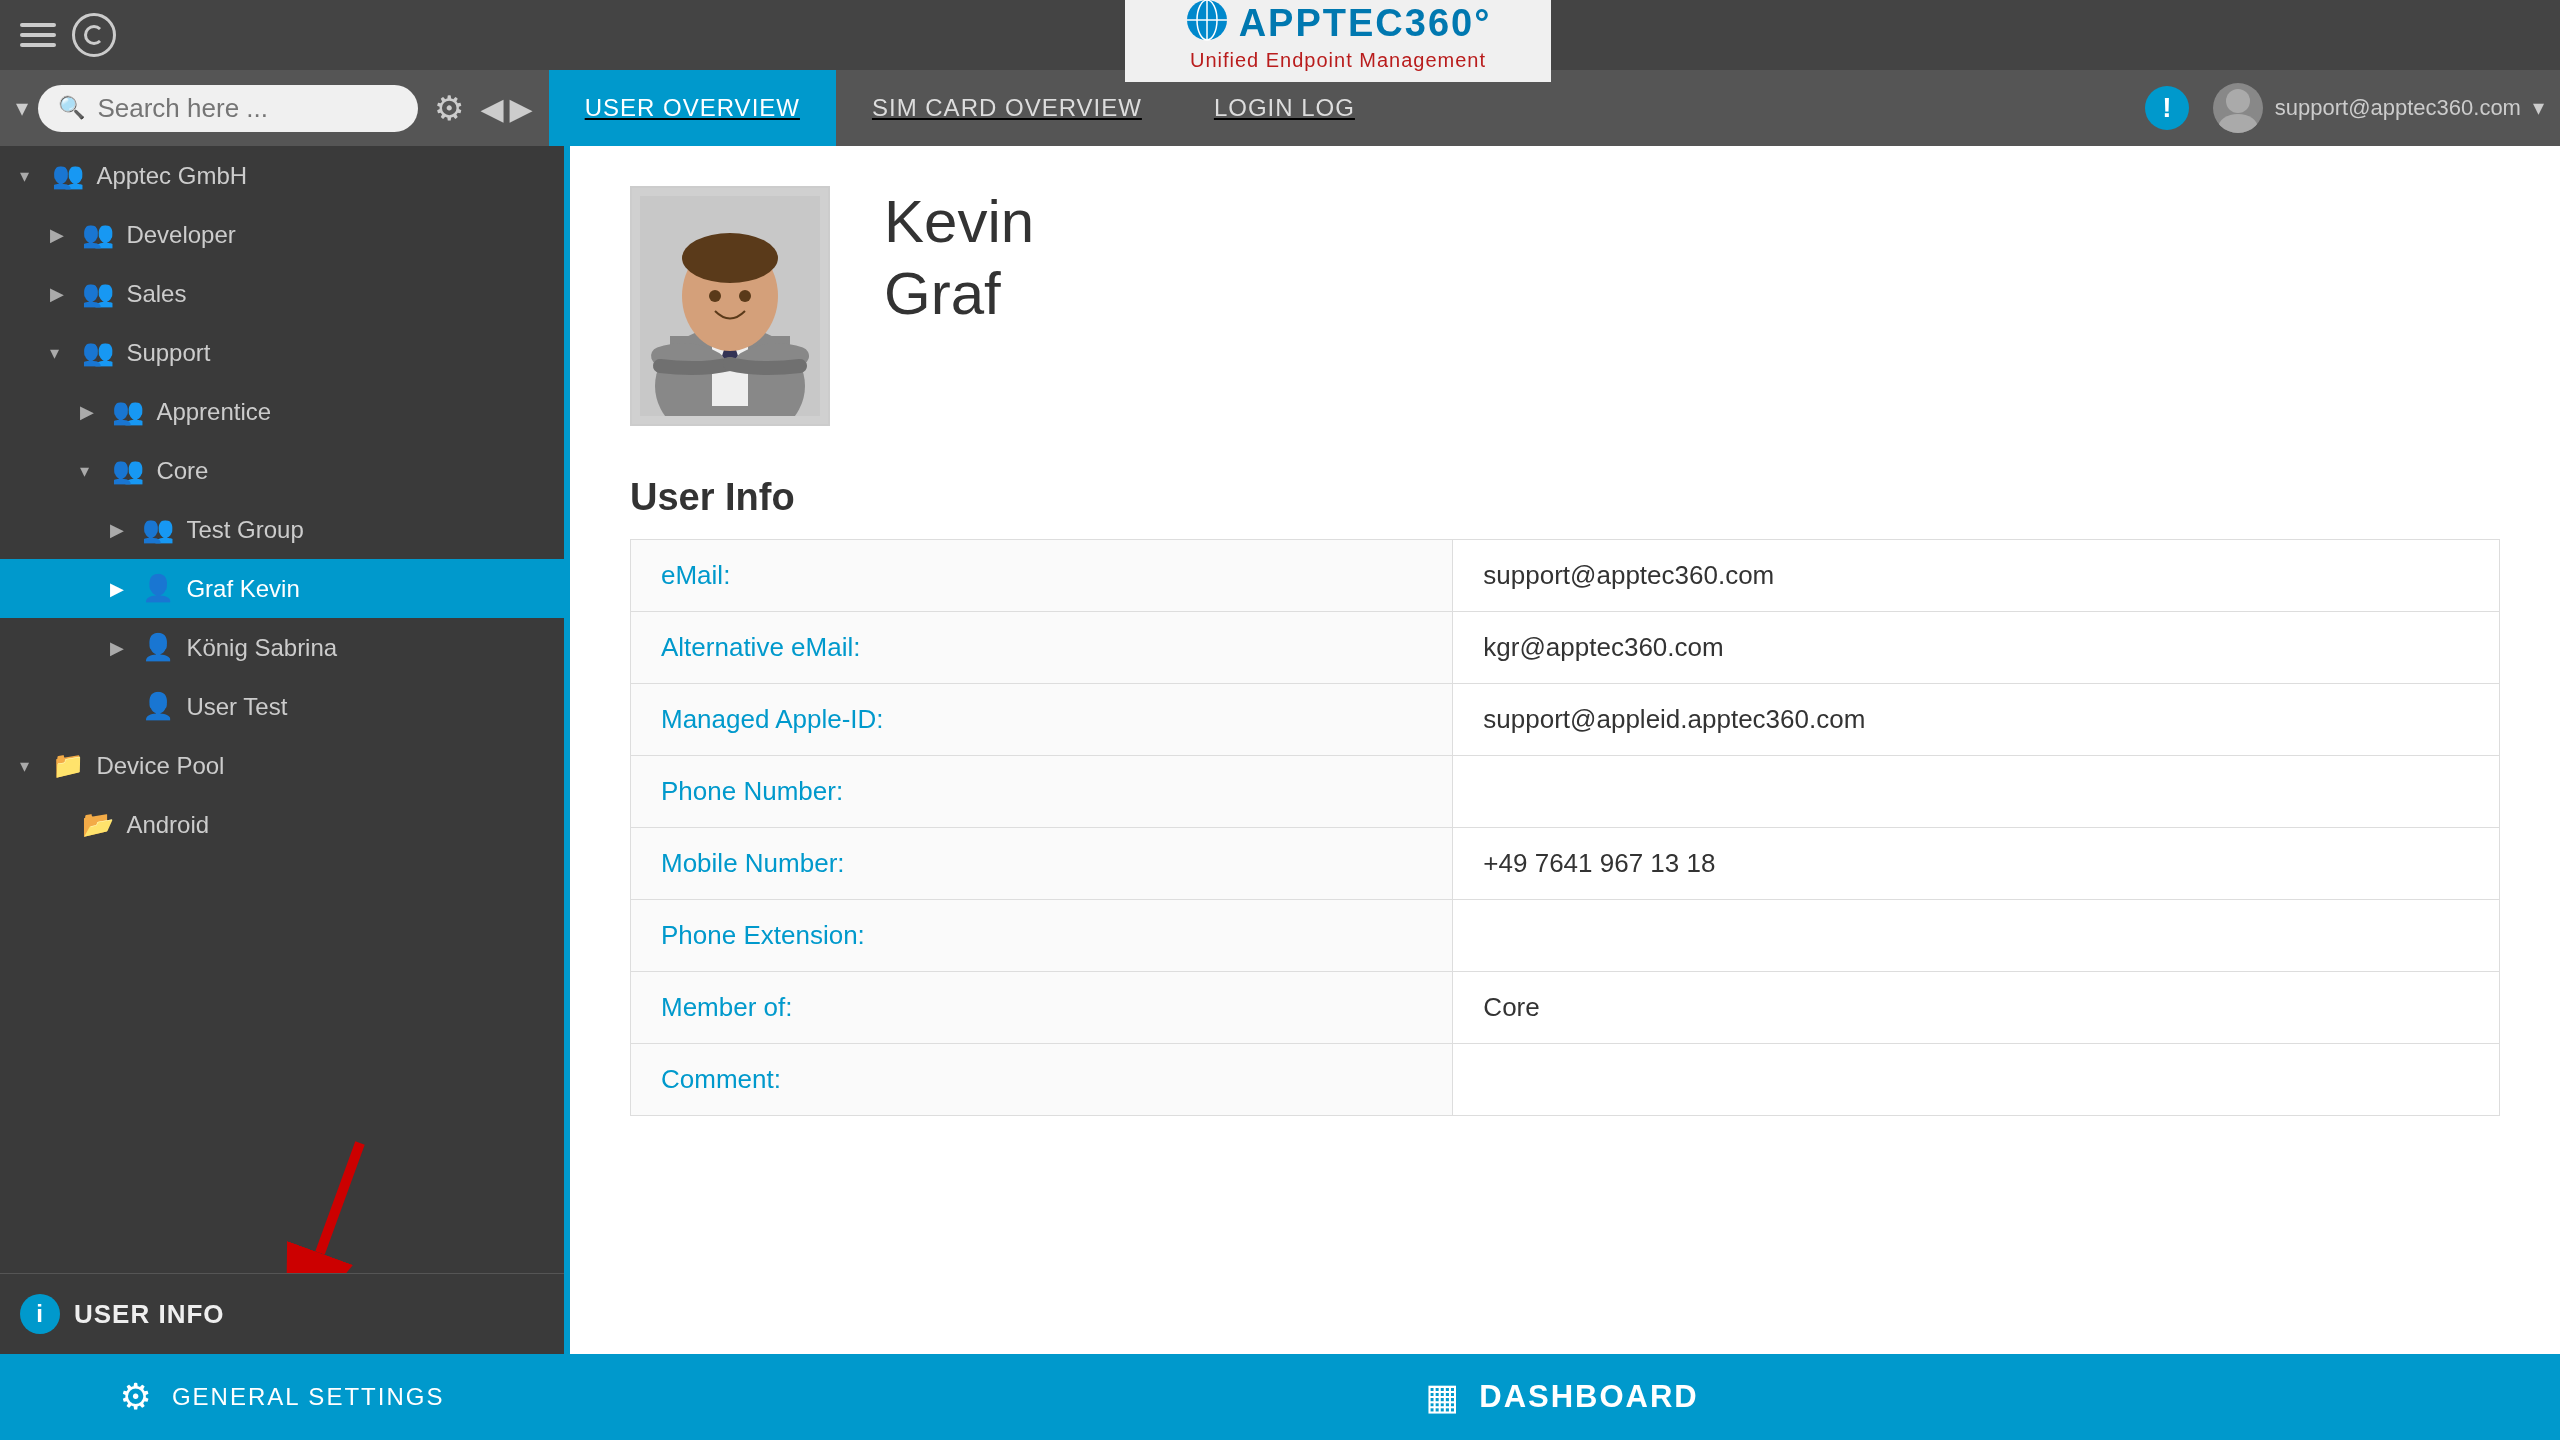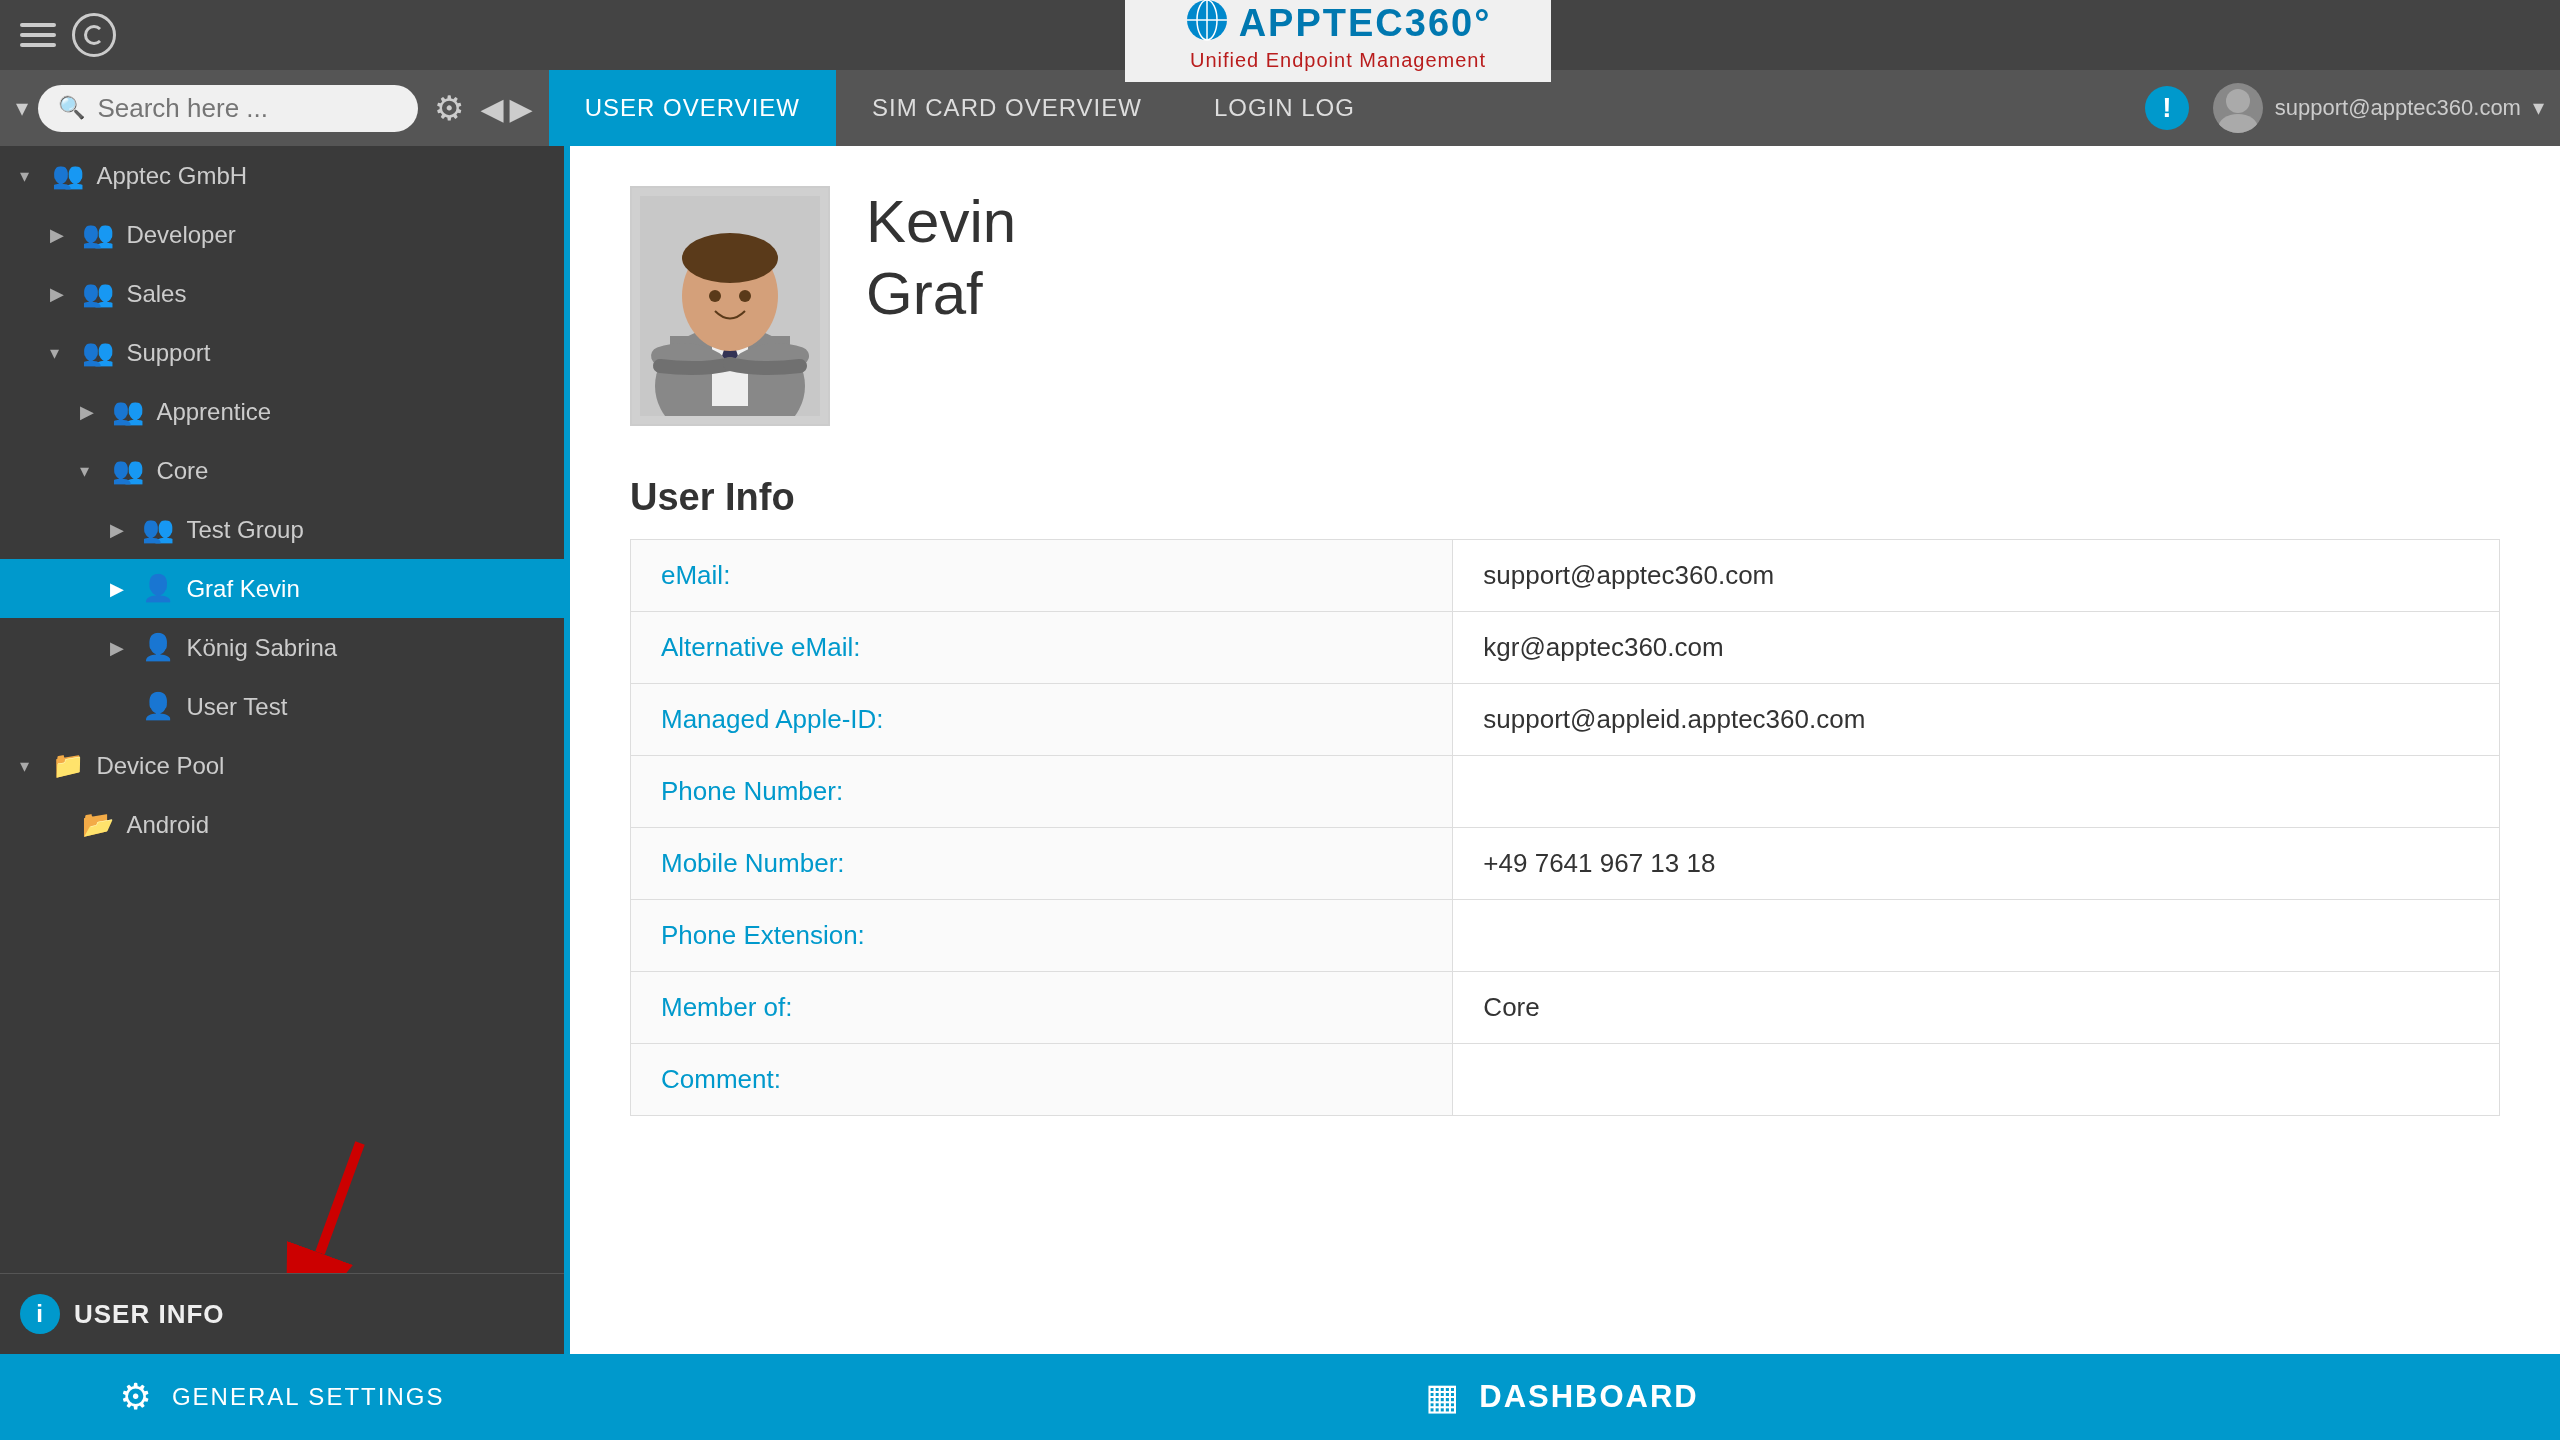--- a/index.html
+++ b/index.html
@@ -57,21 +57,21 @@
       padding: 8px 20px;
       width: 380px;
       gap: 12px;
     }
     .search-icon { color: #888; font-size: 22px; }
     .search-input { border: none; background: transparent; font-size: 26px; color: #888; outline: none; width: 280px; }
     .gear-icon { color: #ccc; font-size: 34px; cursor: pointer; margin: 0 16px; }
     .nav-arrows { display: flex; gap: 6px; margin-right: 16px; }
     .nav-arrow { color: #ccc; font-size: 30px; cursor: pointer; }
 
-    .nav-tabs { display: flex; align-items: flex-end; height: 100%; }
+    .nav-tabs { display: flex; align-items: flex-end; height: 100%; text-decoration: underline; }
     .nav-tab {
       padding: 0 36px;
       height: 100%;
       display: flex;
       align-items: center;
       font-size: 24px;
       color: #ddd;
       cursor: pointer;
       text-transform: uppercase;
       letter-spacing: 1px;
@@ -145,21 +145,21 @@
       flex: 1;
       background: #fff;
       overflow-y: auto;
       padding: 40px 60px;
     }
 
     
     .profile-section {
       display: flex;
       align-items: flex-start;
-      gap: 36px;
+      gap: 54px;
       margin-bottom: 50px;
     }
     .profile-photo {
       width: 200px;
       height: 240px;
       background: #d0d0d0;
       border: 2px solid #ccc;
       display: flex;
       align-items: center;
       justify-content: center;

